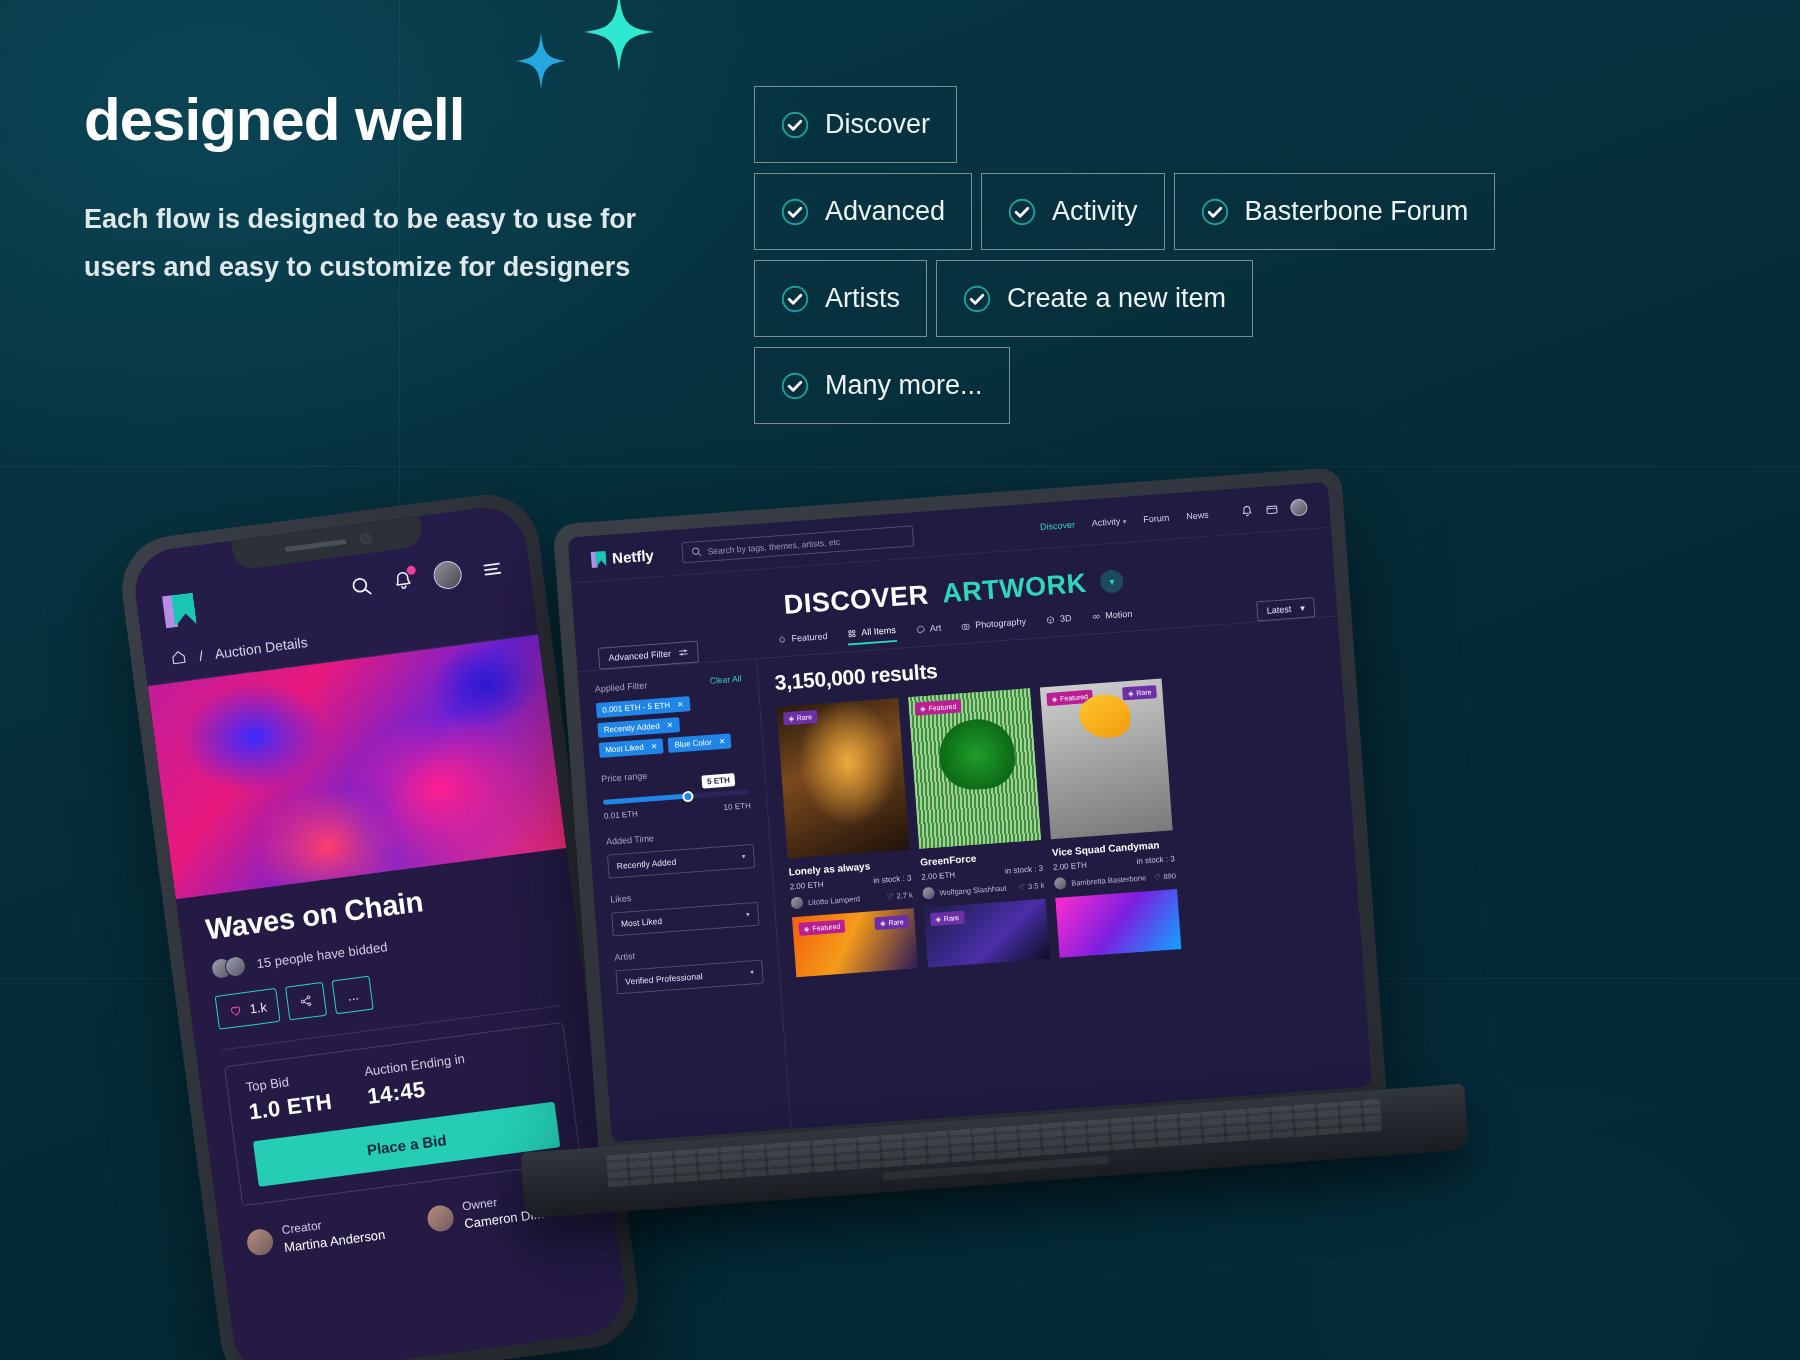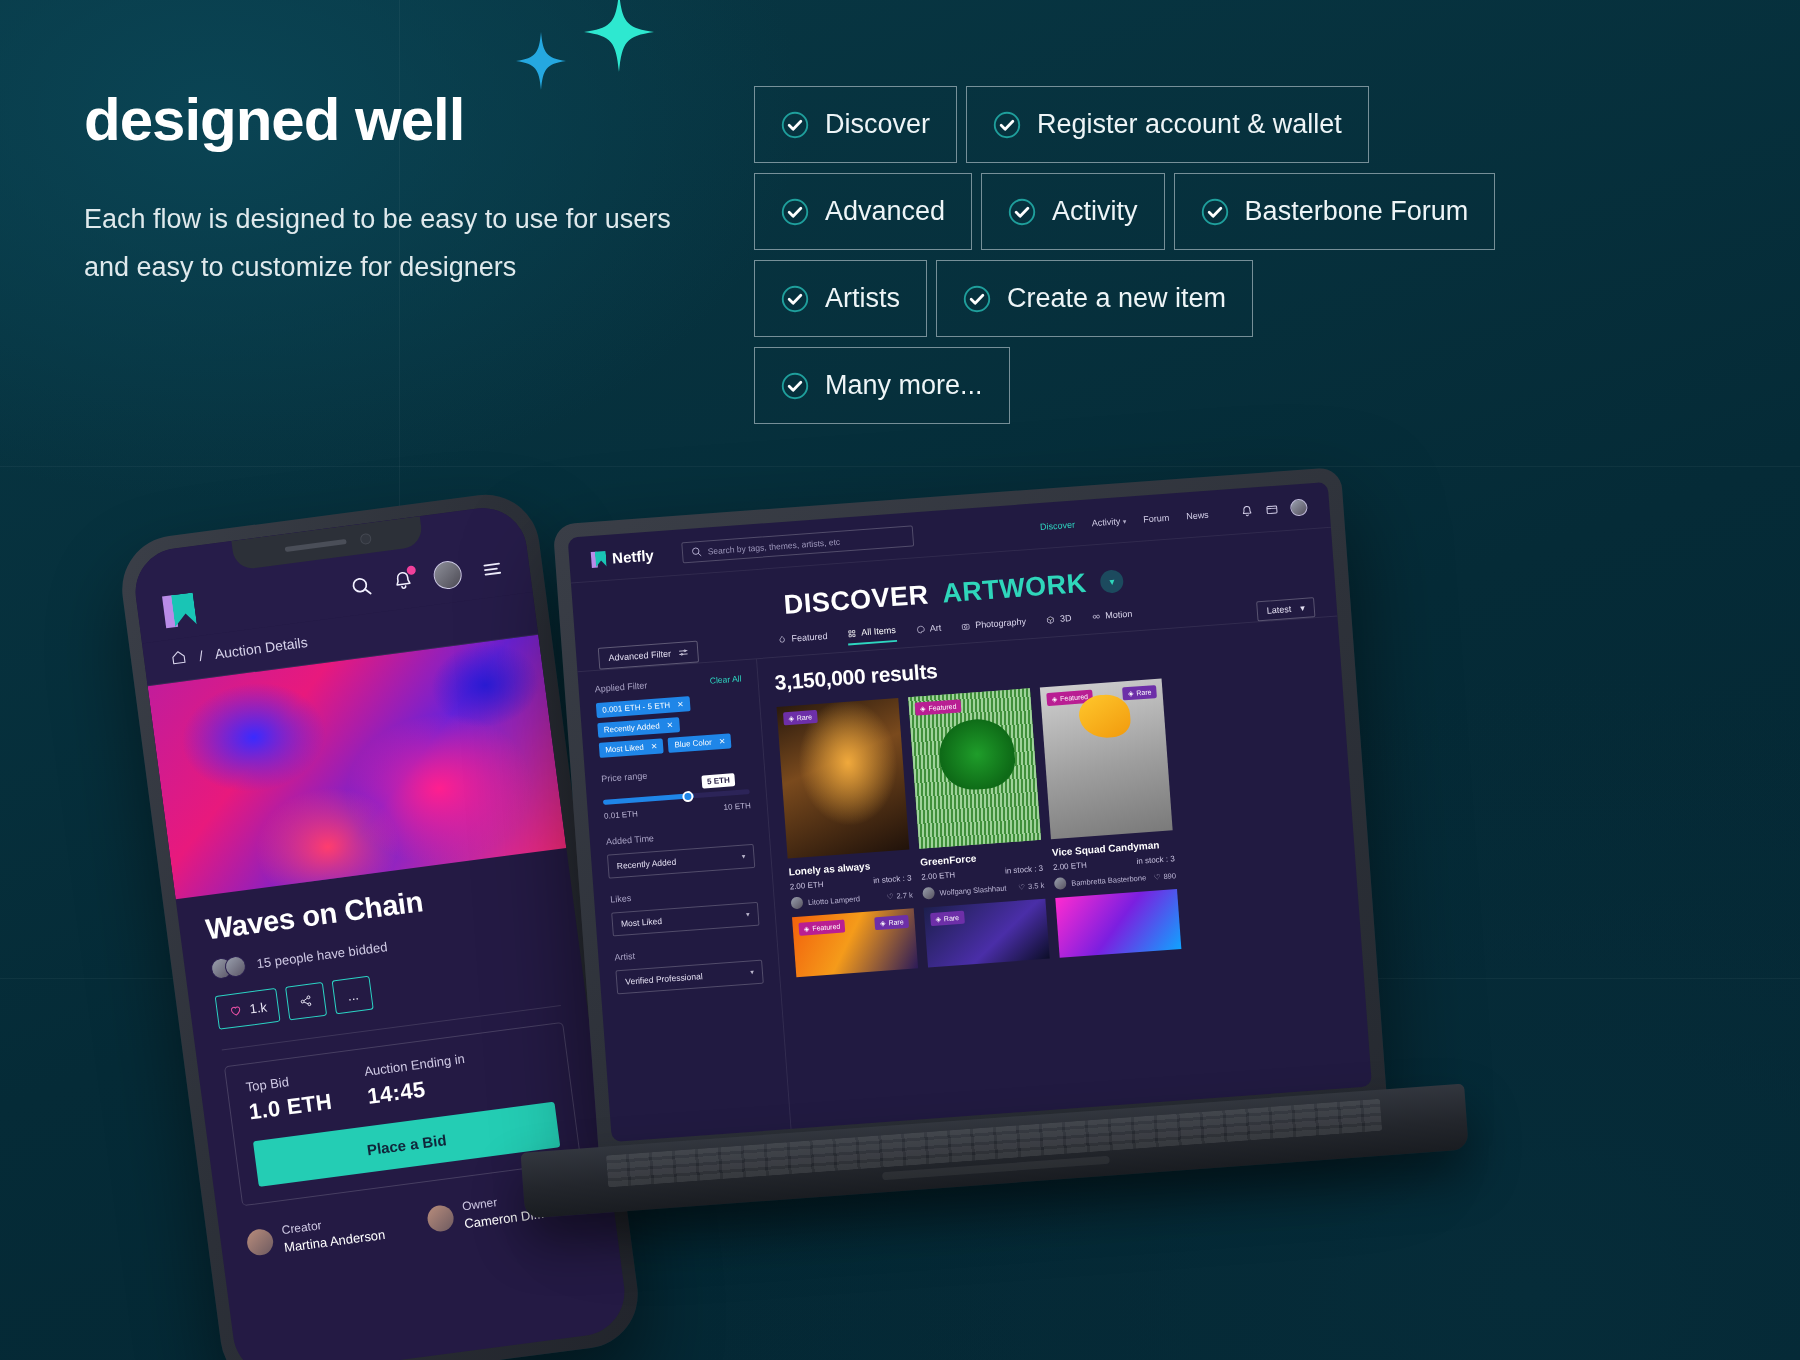--- a/index.html
+++ b/index.html
@@ -33,21 +33,21 @@
   .hero { position:absolute; left:84px; top:82px; width:620px; }
   .hero h1 {
     font-size:60px; font-weight:700; letter-spacing:-1px; line-height:1.08;
   }
   .hl-grad {
     background:linear-gradient(90deg,#1b8ed6 0%,#19b7c9 45%,#2ee8ad 100%);
     -webkit-background-clip:text; background-clip:text; color:transparent;
   }
   .hl-white { color:#ffffff; display:block; margin-top:6px; }
   .hero p {
-    margin-top:42px; font-size:27px; line-height:1.8; color:#dfe9ec; font-weight:400;
+    margin-top:42px; font-size:27px; line-height:1.8; color:#dfe9ec; font-weight:700;
   }
 
   
   .chips { position:absolute; left:754px; top:86px; width:740px; }
   .chip-row { display:flex; gap:9px; margin-bottom:10px; }
   .chip {
     display:flex; align-items:center; gap:16px;
     border:1px solid rgba(212,223,228,0.55);
     padding:22px 26px;
     color:#eef5f7; font-size:27px; white-space:nowrap;
@@ -309,27 +309,20 @@
 </div>
 
 <div class="chips">
   <div class="chip-row">
     <div class="chip">
       <svg class="chk" viewBox="0 0 24 24">
           <circle cx="12" cy="12" r="10.5" fill="none" stroke="#1f9f9c" stroke-width="1.6"></circle>
           <path d="M7 12.3 L10.4 15.6 L17 8.8" fill="none" stroke="#ffffff" stroke-width="2.4" stroke-linecap="round" stroke-linejoin="round"></path>
         </svg>
       <span>Discover</span>
-    </div>
-    <div class="chip">
-      <svg class="chk" viewBox="0 0 24 24">
-          <circle cx="12" cy="12" r="10.5" fill="none" stroke="#1f9f9c" stroke-width="1.6"></circle>
-          <path d="M7 12.3 L10.4 15.6 L17 8.8" fill="none" stroke="#ffffff" stroke-width="2.4" stroke-linecap="round" stroke-linejoin="round"></path>
-        </svg>
-      <span>Register account &amp; wallet</span>
     </div>
   </div>
   <div class="chip-row">
     <div class="chip">
       <svg class="chk" viewBox="0 0 24 24">
           <circle cx="12" cy="12" r="10.5" fill="none" stroke="#1f9f9c" stroke-width="1.6"></circle>
           <path d="M7 12.3 L10.4 15.6 L17 8.8" fill="none" stroke="#ffffff" stroke-width="2.4" stroke-linecap="round" stroke-linejoin="round"></path>
         </svg>
       <span>Advanced</span>
     </div>

